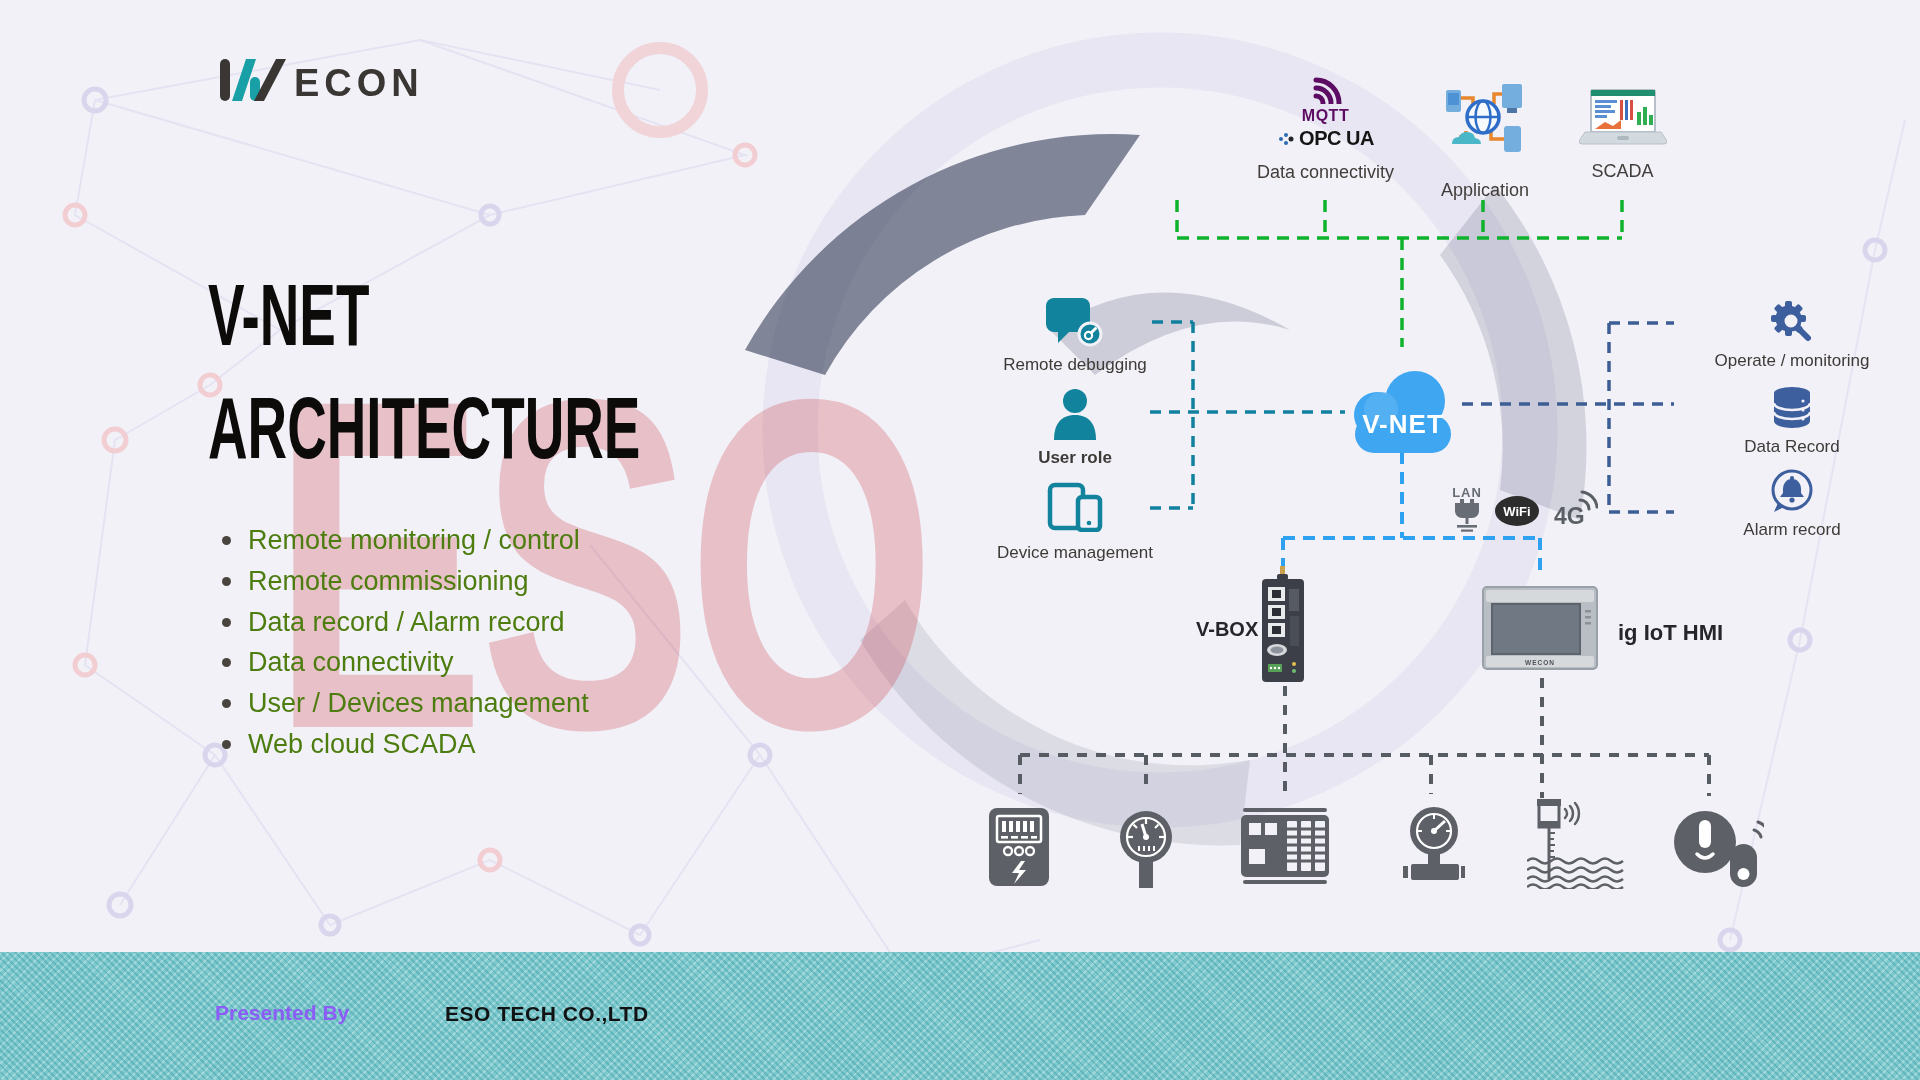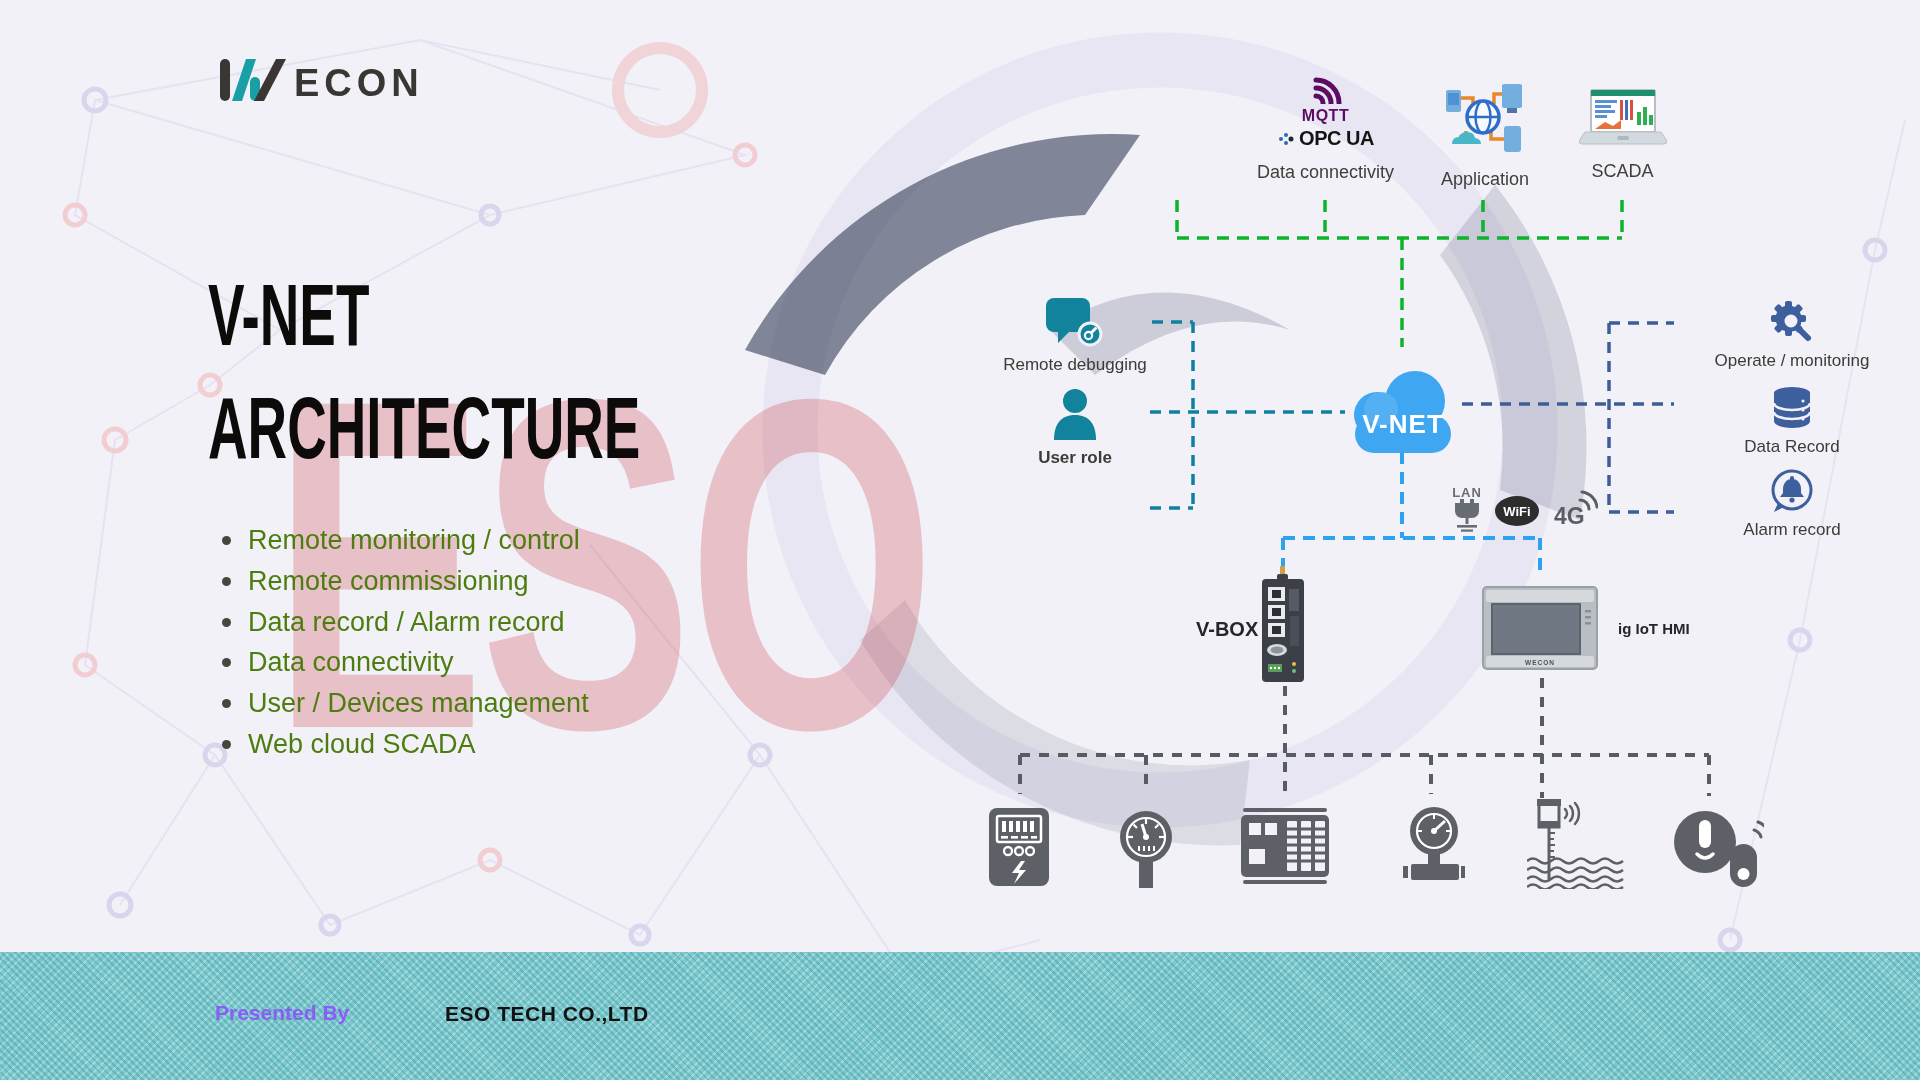--- a/index.html
+++ b/index.html
@@ -156,21 +156,21 @@
       <rect x="0" y="6" width="15" height="22" rx="2" fill="#74aede"></rect>
       <rect x="2" y="9" width="11" height="12" fill="#4e92d6"></rect>
       <rect x="56" y="0" width="20" height="24" rx="2" fill="#74aede"></rect>
       <rect x="61" y="24" width="10" height="5" fill="#4e77a8"></rect>
       <rect x="58" y="42" width="17" height="26" rx="3" fill="#74aede"></rect>
       <circle cx="37" cy="33" r="16" fill="#f7fafd" stroke="#2e6ec9" stroke-width="3.5"></circle>
       <ellipse cx="37" cy="33" rx="7.5" ry="16" fill="none" stroke="#2e6ec9" stroke-width="2.5"></ellipse>
       <line x1="21" y1="33" x2="53" y2="33" stroke="#2e6ec9" stroke-width="2.5"></line>
       <path d="M6 60 q0 -7 7 -7 q2 -5 8 -5 q7 0 8 6 q6 1 6 6 z" fill="#49b7c8"></path>
     </svg>
-    <div class="svc-label" style="margin-top:13px;">Application</div>
+    <div class="svc-label" style="margin-top:24px;">Application</div>
   </div>
 
   <div class="abs z3 col" style="left:1560px;top:88px;width:125px;">
     <svg width="88" height="60" viewBox="0 0 88 60">
       <rect x="12" y="2" width="64" height="42" rx="2" fill="#ffffff" stroke="#b6bfc7" stroke-width="2"></rect>
       <rect x="12" y="2" width="64" height="6" fill="#1f8f70"></rect>
       <g fill="#5b8fd4">
         <rect x="16" y="12" width="22" height="3"></rect>
           <rect x="16" y="17" width="16" height="3"></rect>
         <rect x="16" y="22" width="20" height="3"></rect>
@@ -215,20 +215,28 @@
   </div>
 
   <div class="abs z3 col" style="left:975px;top:388px;width:200px;font-weight:bold;">
     <svg width="50" height="52" viewBox="0 0 50 52">
       <circle cx="25" cy="13" r="12" fill="#12839c"></circle>
       <path d="M25 27 c-14 0 -21 9 -21 25 h42 c0 -16 -7 -25 -21 -25 z" fill="#12839c"></path>
     </svg>
     <div class="node-label" style="margin-top:4px;">User role</div>
   </div>
 
+  <div class="abs z3 col" style="left:975px;top:482px;width:200px;">
+    <svg width="56" height="50" viewBox="0 0 56 50">
+      <rect x="3" y="3" width="33" height="43" rx="5" fill="none" stroke="#12839c" stroke-width="4.5"></rect>
+      <rect x="31" y="15" width="22" height="33" rx="4" fill="#f2f1f8" stroke="#12839c" stroke-width="4.5"></rect>
+      <circle cx="42" cy="41" r="2.3" fill="#12839c"></circle>
+    </svg>
+    <div class="node-label" style="margin-top:7px;">Device management</div>
+  </div>
 
   <div class="abs z3 col" style="left:1692px;top:300px;width:200px;">
     <svg width="48" height="44" viewBox="0 0 48 44">
       <g fill="#3d5f9e">
         <rect x="17" y="1" width="7" height="35" rx="2"></rect>
         <rect x="3" y="15" width="35" height="7" rx="2"></rect>
         <rect x="17" y="1" width="7" height="35" rx="2" transform="rotate(45 20.5 18.5)"></rect>
         <rect x="17" y="1" width="7" height="35" rx="2" transform="rotate(-45 20.5 18.5)"></rect>
         <circle cx="20.5" cy="18.5" r="13"></circle>
       </g>
@@ -319,21 +327,21 @@
   <svg class="abs z3" style="left:1482px;top:586px;" width="116" height="84" viewBox="0 0 116 84">
     <rect x="1" y="1" width="114" height="82" rx="4" fill="#b9bec4" stroke="#9aa0a7" stroke-width="2"></rect>
     <rect x="4" y="4" width="108" height="12" rx="2" fill="#d6d9dc"></rect>
     <rect x="10" y="18" width="88" height="50" fill="#707883" stroke="#5d646e" stroke-width="2"></rect>
     <rect x="103" y="24" width="6" height="2.5" fill="#8a9097"></rect>
       <rect x="103" y="30" width="6" height="2.5" fill="#8a9097"></rect>
       <rect x="103" y="36" width="6" height="2.5" fill="#8a9097"></rect>
     <rect x="4" y="70" width="108" height="11" rx="2" fill="#d6d9dc"></rect>
     <text x="58" y="78.5" font-size="6.5" font-weight="700" fill="#4c5258" text-anchor="middle" letter-spacing="1">WECON</text>
   </svg>
-  <div class="abs z3 dev-label" style="left:1618px;top:620px;font-size:15px;">ig IoT HMI</div>
+  <div class="abs z3 dev-label" style="left:1618px;top:620px;font-size:22px;">ig IoT HMI</div>
 
   <svg class="abs z3" style="left:988px;top:807px;" width="62" height="80" viewBox="0 0 62 80">
     <rect x="1" y="1" width="60" height="78" rx="8" fill="#5d6066"></rect>
     <rect x="9" y="9" width="44" height="26" rx="2" fill="none" stroke="#ffffff" stroke-width="2.5"></rect>
     <g fill="#ffffff">
       <rect x="14" y="14" width="4" height="11"></rect>
         <rect x="21" y="14" width="4" height="11"></rect>
       <rect x="28" y="14" width="4" height="11"></rect>
         <rect x="35" y="14" width="4" height="11"></rect>
         <rect x="42" y="14" width="4" height="11"></rect>

